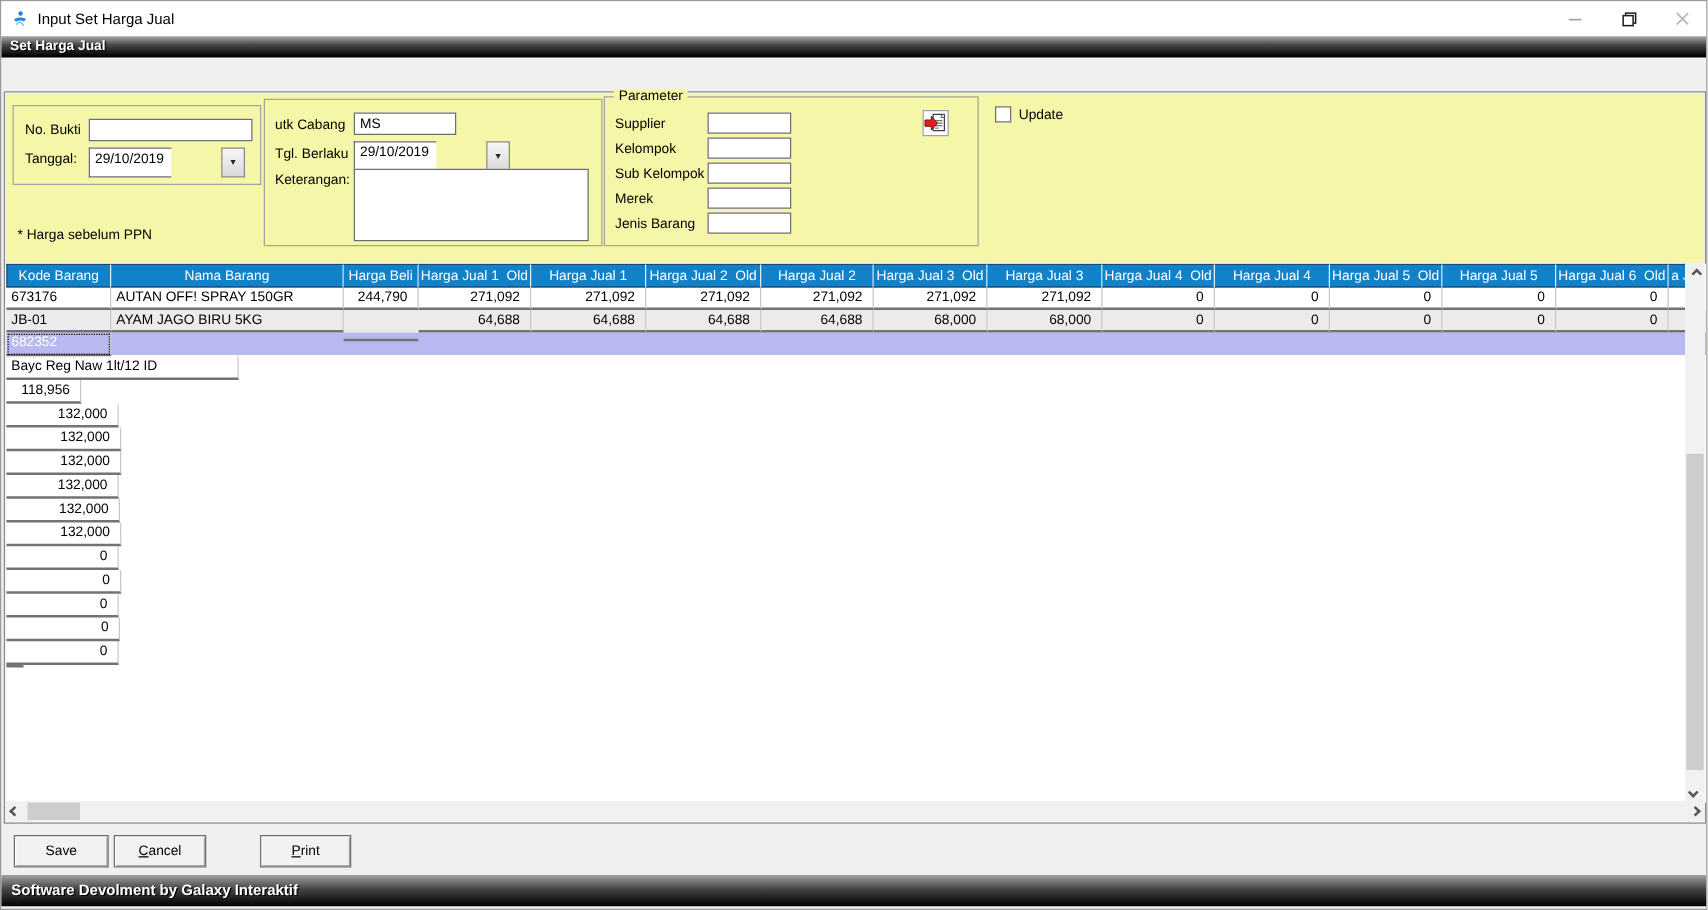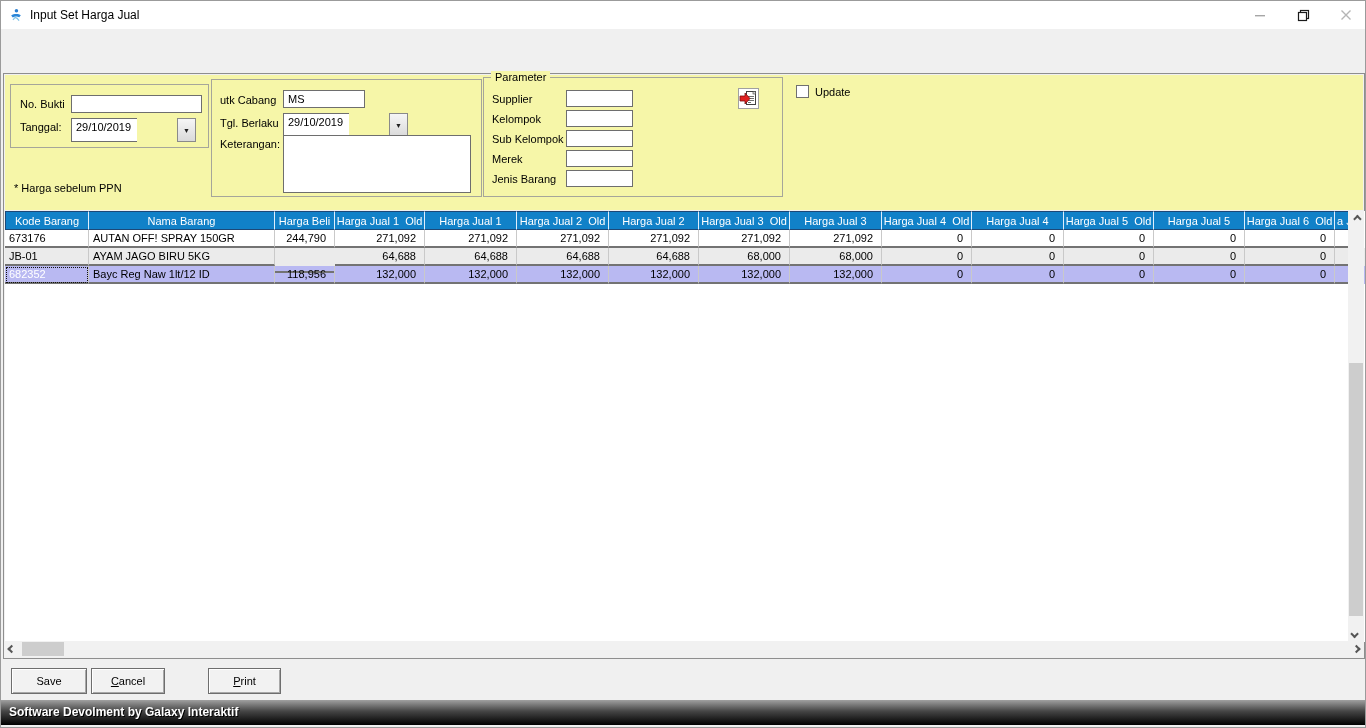--- a/index.html
+++ b/index.html
@@ -49,21 +49,21 @@
   .cb { width:13px; height:13px; background:#fff; border:1px solid #707070; }
   
   .grid-region { position:absolute; left:1px; top:137px; width:1360px; height:431px; background:#fff; overflow:hidden; }
   .g-header { display:flex; height:19px; }
   .g-hcell { background:var(--grid-header-blue,#1181c8); color:#fff; text-align:center; line-height:18px;
     border-top:1px solid #1d4877; border-bottom:1px solid #1d4877; border-right:1px solid #dfeefc;
     white-space:pre; overflow:hidden; flex:none; }
   .g-hcell:first-child { border-left:1px solid #1d4877; }
   .g-row { display:flex; height:18px; background:#fff; }
   .g-row.alt { background:var(--alt-row,#ebebeb); }
-  .g-row.sel { background:var(--selected-row,#b9b9f2); }
+  .g-row.sel { background:var(--selected-row,#b9b9f2);flex-direction:column; }
   .g-cell { flex:none; line-height:17px; border-right:1px solid #c9c9c9; border-bottom:2px solid #737373;
     white-space:nowrap; overflow:hidden; padding:0 4px; }
   .g-cell.num { text-align:right; padding-right:8px; }
   .g-cell.focus { color:#fff; outline:1px dotted #111; outline-offset:-2px; }
   
   .vscroll { position:absolute; right:0; top:137px; width:16px; height:431px; background:#f1f1f1; }
   .vscroll .thumb { position:absolute; left:1px; right:1px; top:152px; height:253px; background:#cdcdcd; }
   .hscroll { position:absolute; left:1px; bottom:1px; width:1358px; height:16px; background:#f1f1f1; }
   .hscroll .thumb { position:absolute; top:1px; bottom:1px; left:17px; width:42px; background:#cdcdcd; }
   .sb-btn { position:absolute; width:16px; height:16px; display:flex; align-items:center; justify-content:center; background:#f1f1f1; }
@@ -111,20 +111,21 @@
         </svg>
       </span>
       <span class="wc">
         <svg width="12" height="12">
             <path d="M1.5 1.5 L10.5 10.5 M10.5 1.5 L1.5 10.5" stroke="#b5b5b5" stroke-width="1.4"></path>
           </svg>
       </span>
     </div>
   </div>
 
+  <div class="caption">Set Harga Jual</div>
 
 
   <div class="tabpage">
 
     <div class="yellow">
 
       <div class="gbox" style="left:5px; top:9px; width:199px; height:64px;">
         <span class="glabel" style="left:9px; top:13px;text-align:right;">No. Bukti</span>
         <input class="tbx" style="left: 60px; top: 10px; width: 131px;" value="">
         <span class="glabel" style="left:9px; top:36px;">Tanggal:</span>

